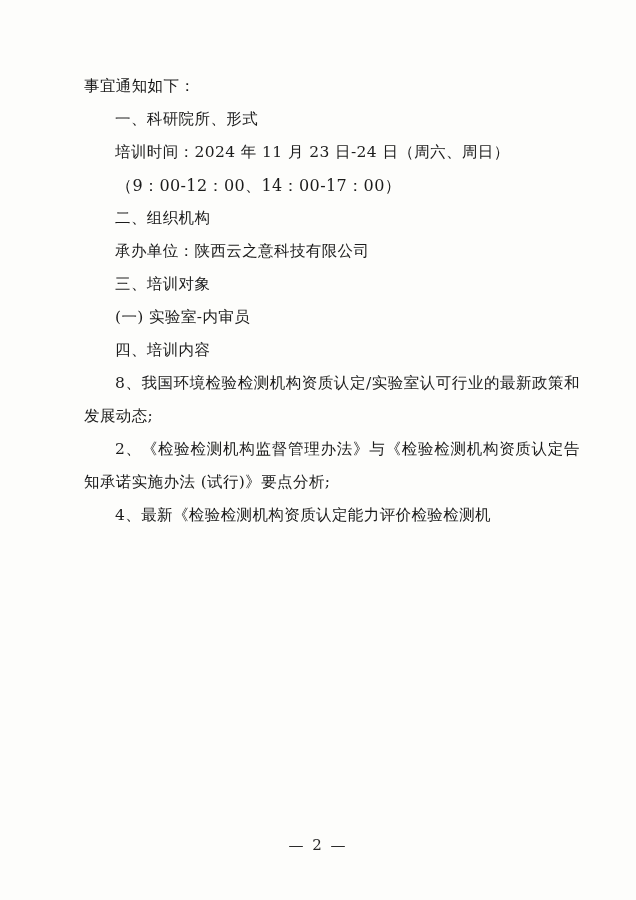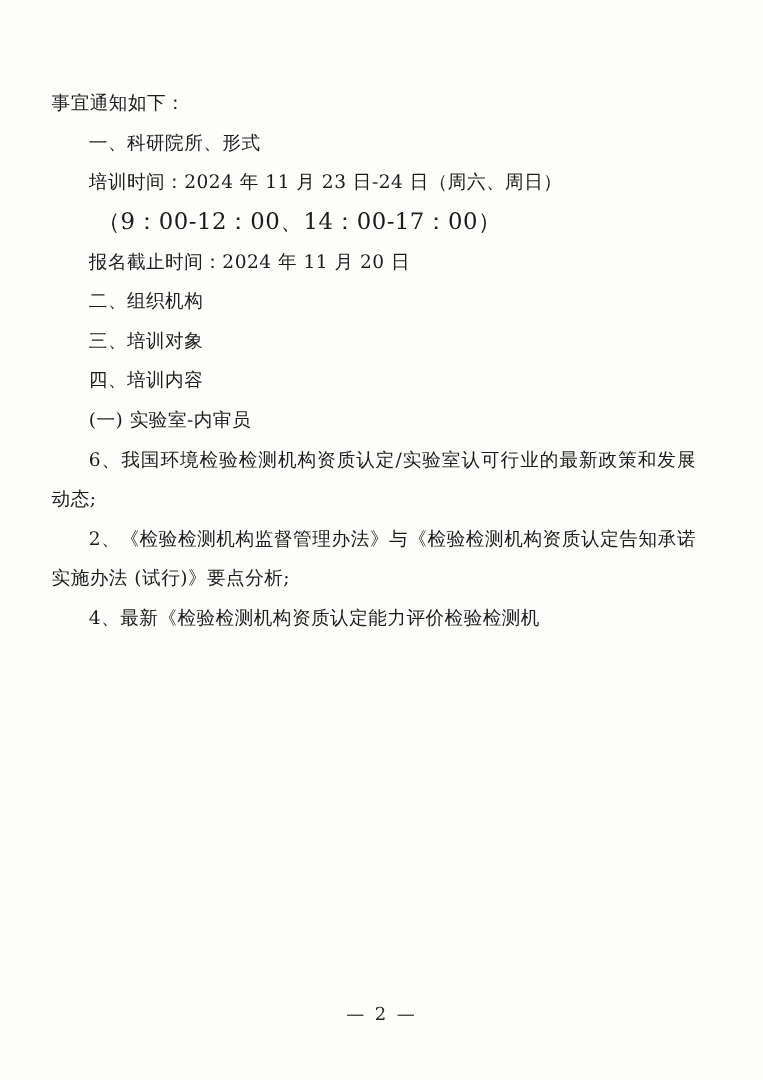--- a/index.html
+++ b/index.html
@@ -12,42 +12,42 @@
     background: #ffffff;
     font-family: "DejaVu Serif", "Liberation Serif", serif;
     color: #1a1a1a;
     overflow: hidden;
   }
   .page {
     position: relative;
     width: 636px;
     height: 900px;
     box-sizing: border-box;
-    padding: 70px 56px 40px 43px;
+    padding: 70px 56px 40px 84px;
     background: #fdfdfb;
   }
   .doc-body {
     font-size: 15.5px;
     line-height: 33px;
     letter-spacing: 0.4px;
     color: #1b1b1b;
   }
   .para {
     margin: 0;
     text-align: justify;
     text-justify: inter-ideograph;
   }
   .indent-1 {
     text-indent: 2em;
   }
   .indent-0 {
     text-indent: 0;
   }
   .small-num {
-    font-size: 19px;
+    font-size: 16px;
   }
   .page-footer {
     position: absolute;
     left: 0;
     right: 0;
     bottom: 46px;
     text-align: center;
     font-size: 15px;
     color: #242424;
     letter-spacing: 2px;
@@ -61,35 +61,35 @@
   <div class="doc-body">
 
     <p class="para indent-0">事宜通知如下：</p>
 
     <p class="para indent-1">一、科研院所、形式</p>
 
     <p class="para indent-1">培训时间：2024 年 11 月 23 日-24 日（周六、周日）</p>
 
     <p class="para indent-1 small-num">（9：00-12：00、14：00-17：00）</p>
 
-    <p class="para indent-1">报名截止时间：2024 年 11 月 20 日</p>
 
 
     <p class="para indent-1">二、组织机构</p>
 
 
+    <p class="para indent-1">承办单位：陕西云之意科技有限公司</p>
 
     <p class="para indent-1">三、培训对象</p>
 
 
+    <p class="para indent-1">(一) 实验室-内审员</p>
+
     <p class="para indent-1">四、培训内容</p>
 
-    <p class="para indent-1">(一) 实验室-内审员</p>
-
-    <p class="para indent-1">6、我国环境检验检测机构资质认定/实验室认可行业的最新政策和发展动态;</p>
+    <p class="para indent-1">8、我国环境检验检测机构资质认定/实验室认可行业的最新政策和发展动态;</p>
 
     <p class="para indent-1">2、《检验检测机构监督管理办法》与《检验检测机构资质认定告知承诺实施办法 (试行)》要点分析;</p>
 
 
     <p class="para indent-1">4、最新《检验检测机构资质认定能力评价检验检测机</p>
 
   </div>
 
   <div class="page-footer">— 2 —</div>
 </div>

